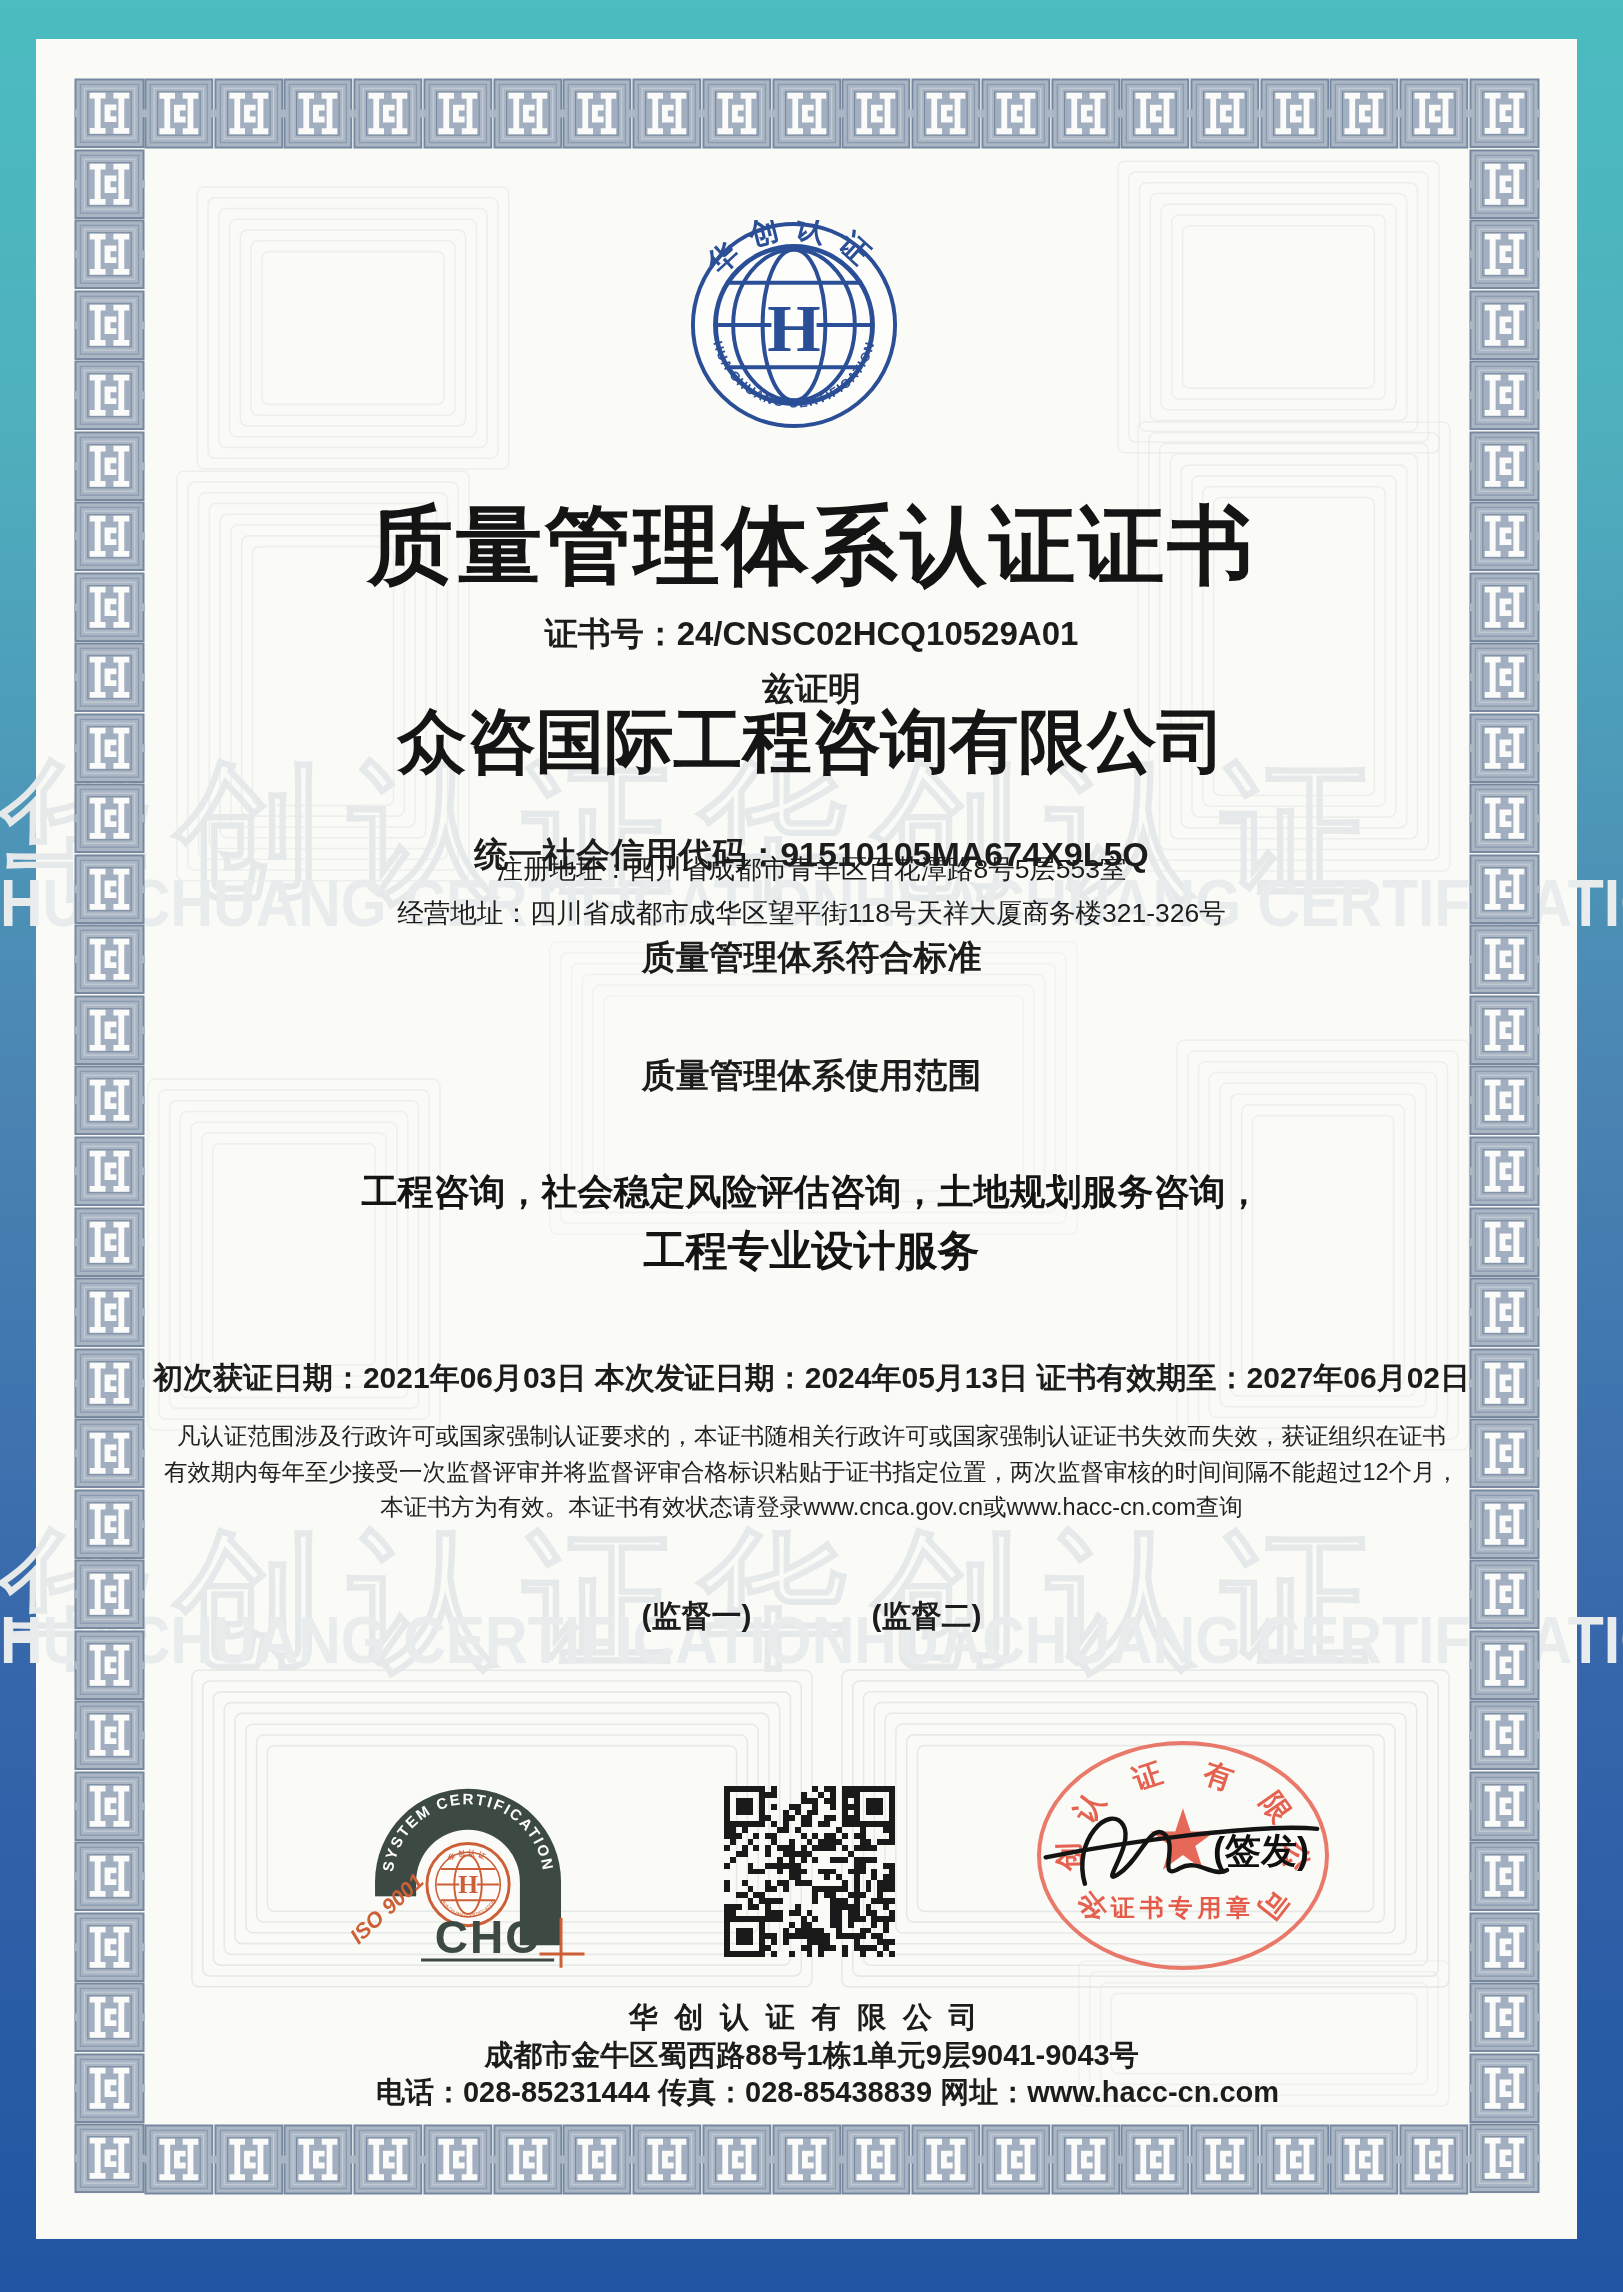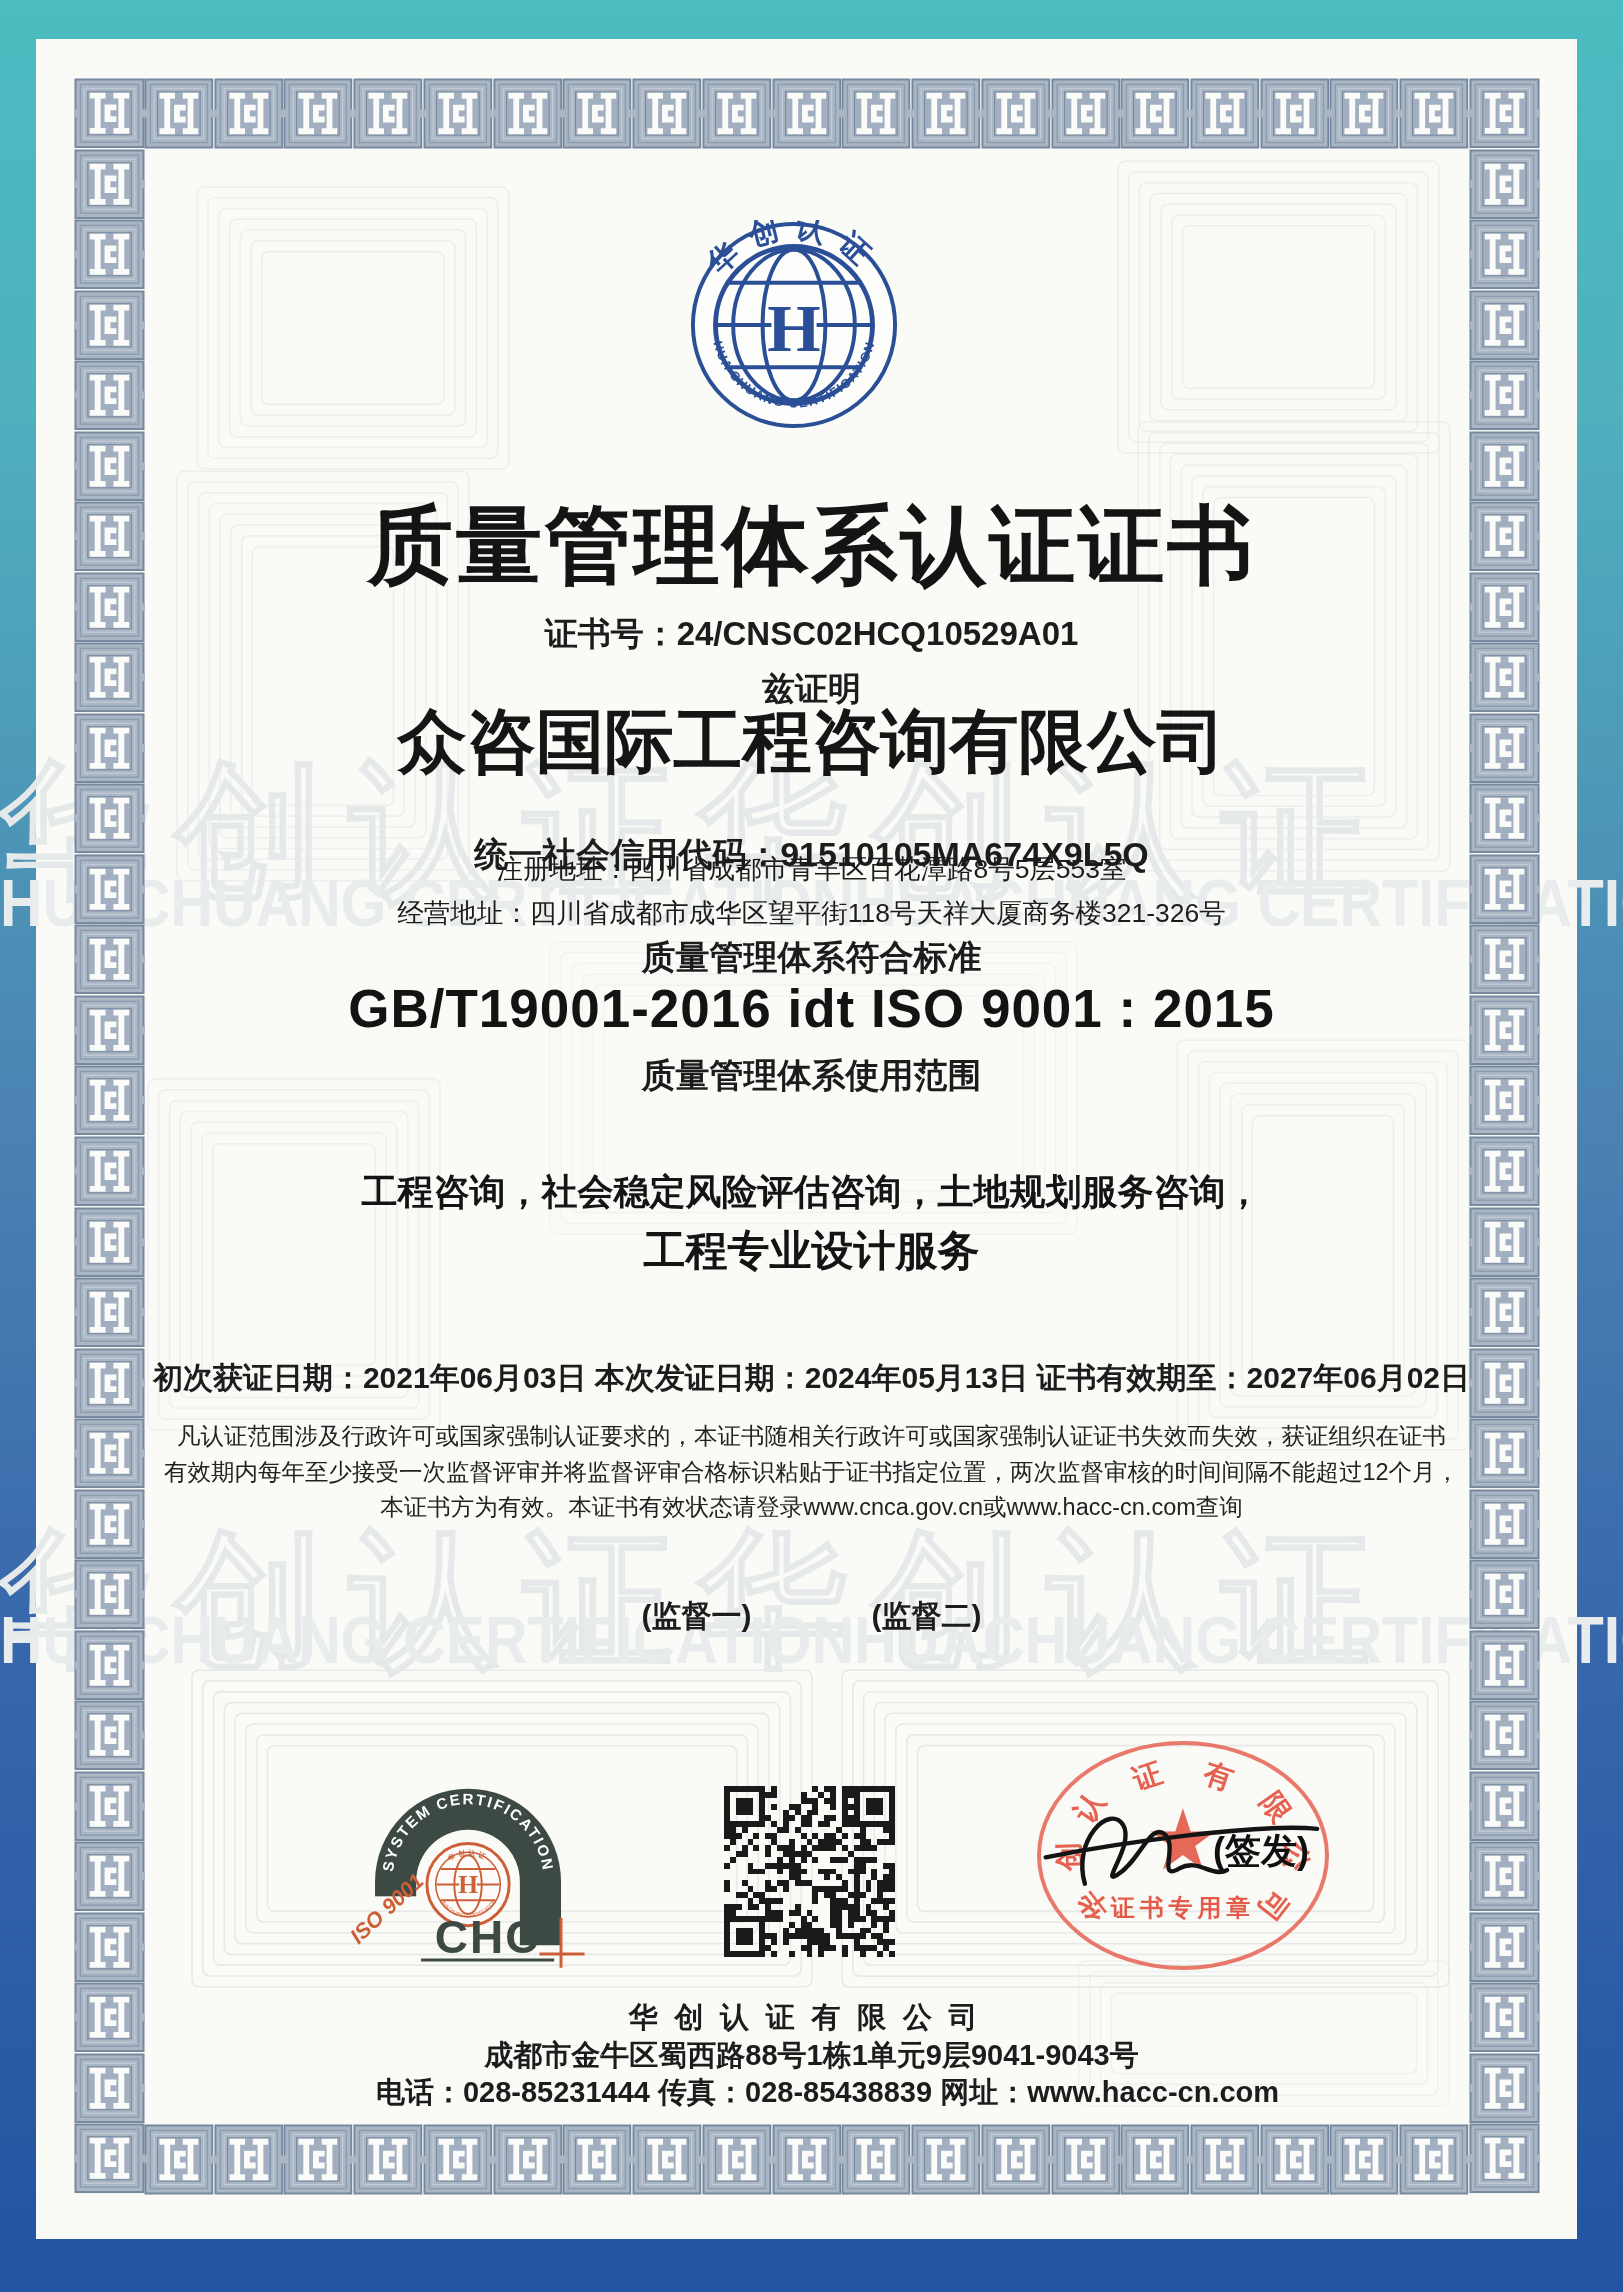--- a/index.html
+++ b/index.html
@@ -1294,21 +1294,20 @@
   </svg>
 
   <div class="line title">质量管理体系认证证书</div>
   <div class="line certno">证书号：24/CNSC02HCQ10529A01</div>
   <div class="line hereby">兹证明</div>
   <div class="line company">众咨国际工程咨询有限公司</div>
   <div class="line credit">统一社会信用代码：91510105MA674X9L5Q</div>
   <div class="line regaddr">注册地址：四川省成都市青羊区百花潭路8号5层553室</div>
   <div class="line bizaddr">经营地址：四川省成都市成华区望平街118号天祥大厦商务楼321-326号</div>
   <div class="line stdcap">质量管理体系符合标准</div>
-  <div class="line stdcode">GB/T19001-2016 idt ISO 9001 : 2015</div>
   <div class="line scopecap">质量管理体系使用范围</div>
   <div class="line scope1">工程咨询，社会稳定风险评估咨询，土地规划服务咨询，</div>
   <div class="line scope2">工程专业设计服务</div>
   <div class="line dates">初次获证日期：2021年06月03日 本次发证日期：2024年05月13日 证书有效期至：2027年06月02日</div>
   <div class="line fine fine1">凡认证范围涉及行政许可或国家强制认证要求的，本证书随相关行政许可或国家强制认证证书失效而失效，获证组织在证书</div>
   <div class="line fine fine2">有效期内每年至少接受一次监督评审并将监督评审合格标识粘贴于证书指定位置，两次监督审核的时间间隔不能超过12个月，</div>
   <div class="line fine fine3">本证书方为有效。本证书有效状态请登录www.cnca.gov.cn或www.hacc-cn.com查询</div>
 
   <div class="sup-row">
     <span class="sup-label">(监督一)</span>

